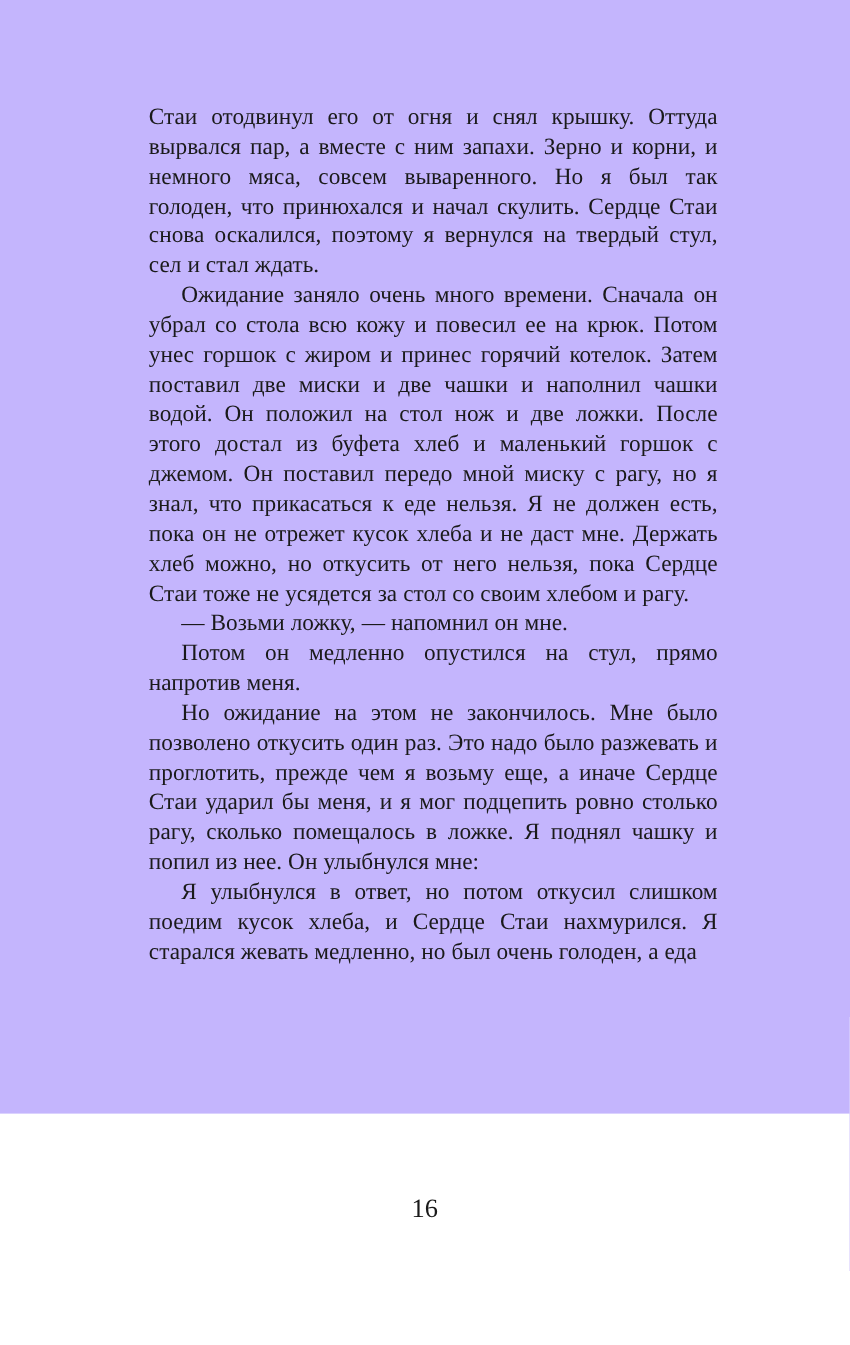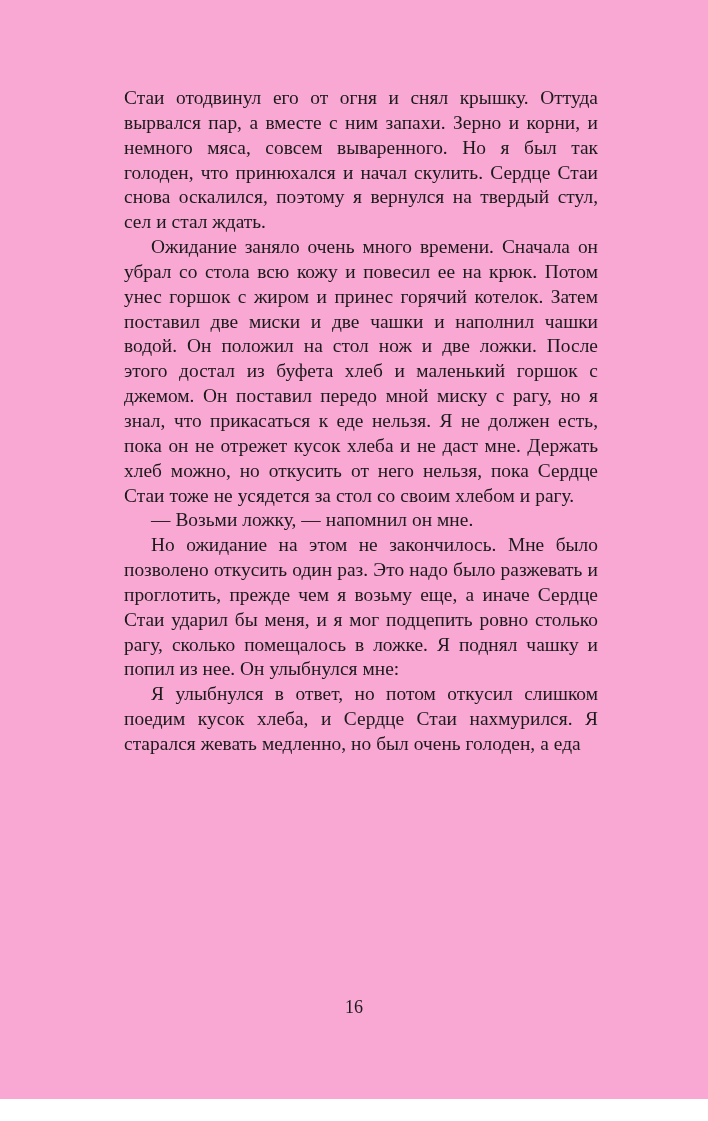--- a/index.html
+++ b/index.html
@@ -12,22 +12,22 @@
     height: 1121px;
     background: #ffffff;
     font-family: "Liberation Serif", "DejaVu Serif", serif;
     color: #1a1a1a;
     overflow: hidden;
   }
 
   .page {
     position: relative;
     width: 708px;
-    height: 1099px;
-    background: #f9a8d4;
+    height: 928px;
+    background: #c4b5fd;
     box-sizing: border-box;
   }
 
   .text-block {
     position: absolute;
     left: 124px;
     top: 86px;
     width: 474px;
   }
 
@@ -53,34 +53,35 @@
   .para.dialogue {
     text-indent: 27px;
   }
 
   .page-number {
     position: absolute;
     left: 0;
     top: 996px;
     width: 708px;
     text-align: center;
-    font-size: 18px;
+    font-size: 22px;
     line-height: 22px;
     font-family: "Liberation Serif", "DejaVu Serif", serif;
     color: #1a1a1a;
   }
 </style>
 </head>
 <body>
 
 <div class="page">
 
   <div class="text-block">
     <p class="para no-indent">Стаи отодвинул его от огня и снял крышку. Оттуда вырвался пар, а вместе с ним запахи. Зерно и корни, и немного мяса, совсем вываренного. Но я был так голоден, что принюхался и начал скулить. Сердце Стаи снова оскалился, поэтому я вернулся на твердый стул, сел и стал ждать.</p>
     <p class="para">Ожидание заняло очень много времени. Сначала он убрал со стола всю кожу и повесил ее на крюк. Потом унес горшок с жиром и принес горячий котелок. Затем поставил две миски и две чашки и наполнил чашки водой. Он положил на стол нож и две ложки. После этого достал из буфета хлеб и маленький горшок с джемом. Он поставил передо мной миску с рагу, но я знал, что прикасаться к еде нельзя. Я не должен есть, пока он не отрежет кусок хлеба и не даст мне. Держать хлеб можно, но откусить от него нельзя, пока Сердце Стаи тоже не усядется за стол со своим хлебом и рагу.</p>
     <p class="para dialogue">— Возьми ложку, — напомнил он мне.</p>
+    <p class="para">Потом он медленно опустился на стул, прямо напротив меня.</p>
     <p class="para">Но ожидание на этом не закончилось. Мне было позволено откусить один раз. Это надо было разжевать и проглотить, прежде чем я возьму еще, а иначе Сердце Стаи ударил бы меня, и я мог подцепить ровно столько рагу, сколько помещалось в ложке. Я поднял чашку и попил из нее. Он улыбнулся мне:</p>
     <p class="para">Я улыбнулся в ответ, но потом откусил слишком поедим кусок хлеба, и Сердце Стаи нахмурился. Я старался жевать медленно, но был очень голоден, а еда</p>
   </div>
 
   <div class="page-number">16</div>
 
 </div>
 
 </body></html>

